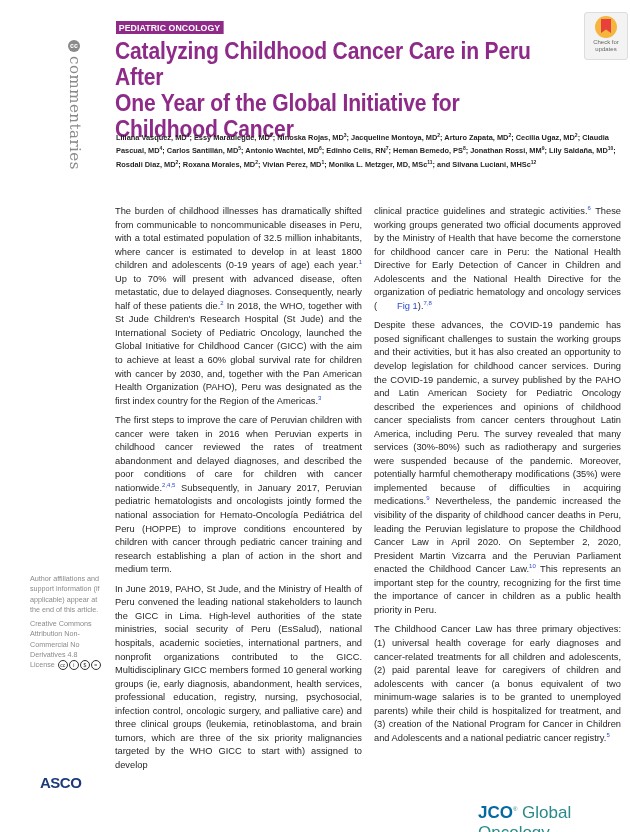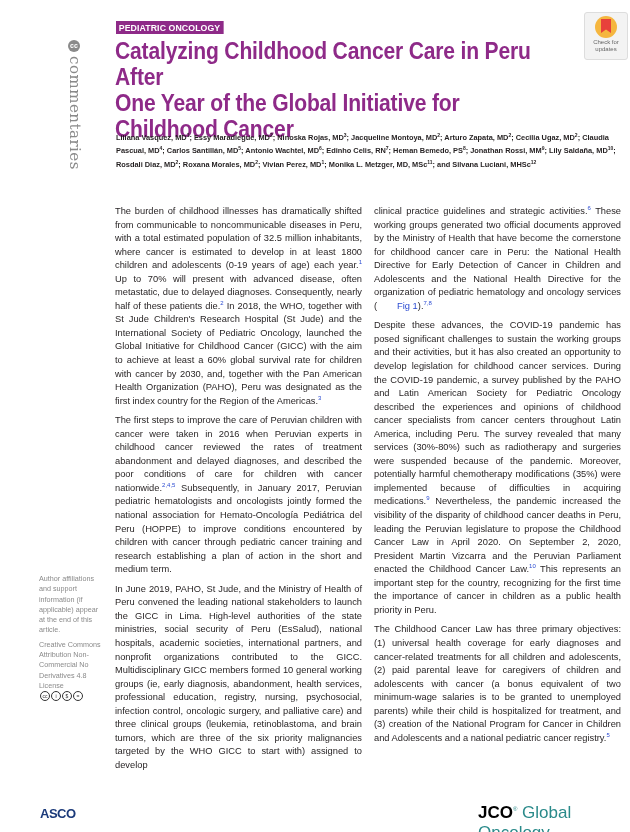--- a/index.html
+++ b/index.html
@@ -25,30 +25,30 @@
   .authors { position: absolute; left: 116px; top: 130px; width: 510px; font-size: 7.4px; line-height: 11px;
     font-weight: bold; color: #231f20; }
   .authors sup { font-size: 5px; }
   .col { position: absolute; top: 205px; width: 247px; font-size: 9.3px; line-height: 13.55px; color: #231f20; text-align: justify; }
   .col-left { left: 115px; }
   .col-right { left: 374px; }
   .col p { margin: 0 0 6px 0; hyphens: auto; }
   .ref { color: #2b4bd1; font-size: 6px; vertical-align: super; line-height: 0; }
   .link { color: #2b4bd1; margin-left: 20px; }
   .sidebar-info { position: absolute; left: 26px; top: 574px; width: 78px; font-size: 7.2px; line-height: 10.3px; color: #8a8a8a; }
-  .sidebar-info p { margin: 0 0 4px 13px; }
+  .sidebar-info p { margin: 0 0 4px 4px; }
   .sidebar-info .accepted { color: #8a8a8a; font-weight: bold; }
   .sidebar-info .accepted a { color: #2b4bd1; text-decoration: none; }
   .license-icons { display: inline-block; vertical-align: middle; }
   .license-icons span { display: inline-block; width: 8px; height: 8px; border: 1px solid #333; border-radius: 50%;
     font-size: 5px; line-height: 8px; text-align: center; color: #333; margin-left: 1px; }
-  .asco-logo { position: absolute; left: 40px; top: 806px; font-family: "Liberation Sans", sans-serif; font-weight: bold;
-    font-size: 13px; color: #1b3a7a; letter-spacing: -0.5px; }
+  .asco-logo { position: absolute; left: 40px; top: 774px; font-family: "Liberation Sans", sans-serif; font-weight: bold;
+    font-size: 15px; color: #1b3a7a; letter-spacing: -0.5px; }
   .jco-logo { position: absolute; left: 478px; top: 803px; font-family: "Liberation Sans", sans-serif; font-size: 17px; color: #2a8a8a; }
-  .jco-logo .jco { font-weight: bold; color: #000000; margin-top: 44px; }
+  .jco-logo .jco { font-weight: bold; color: #0369a1; margin-top: 44px; }
   .jco-logo sup { font-size: 6px; }
 </style>
 </head>
 <body>
 
 <div class="section-tag">PEDIATRIC ONCOLOGY</div>
 
 <div class="side-label">
   <span class="cc-icon">cc</span>
   <span class="vert">commentaries</span>

